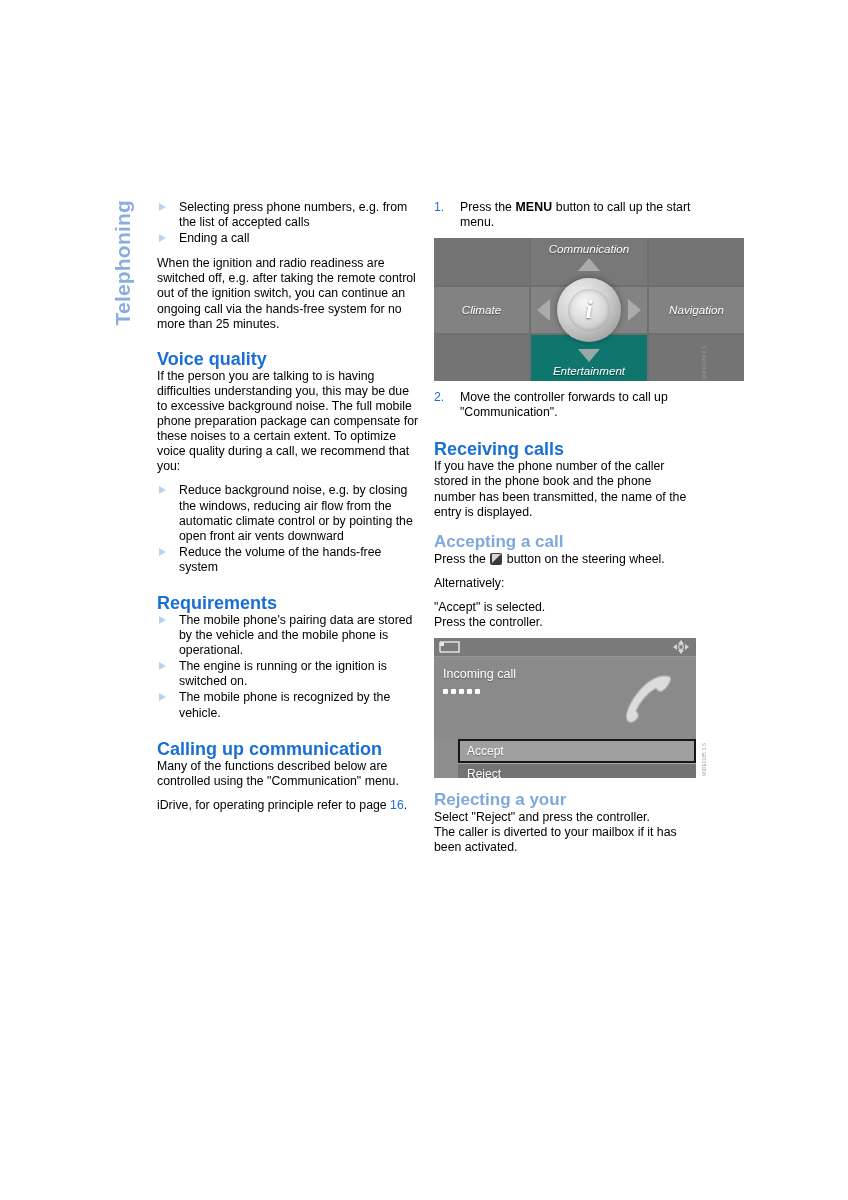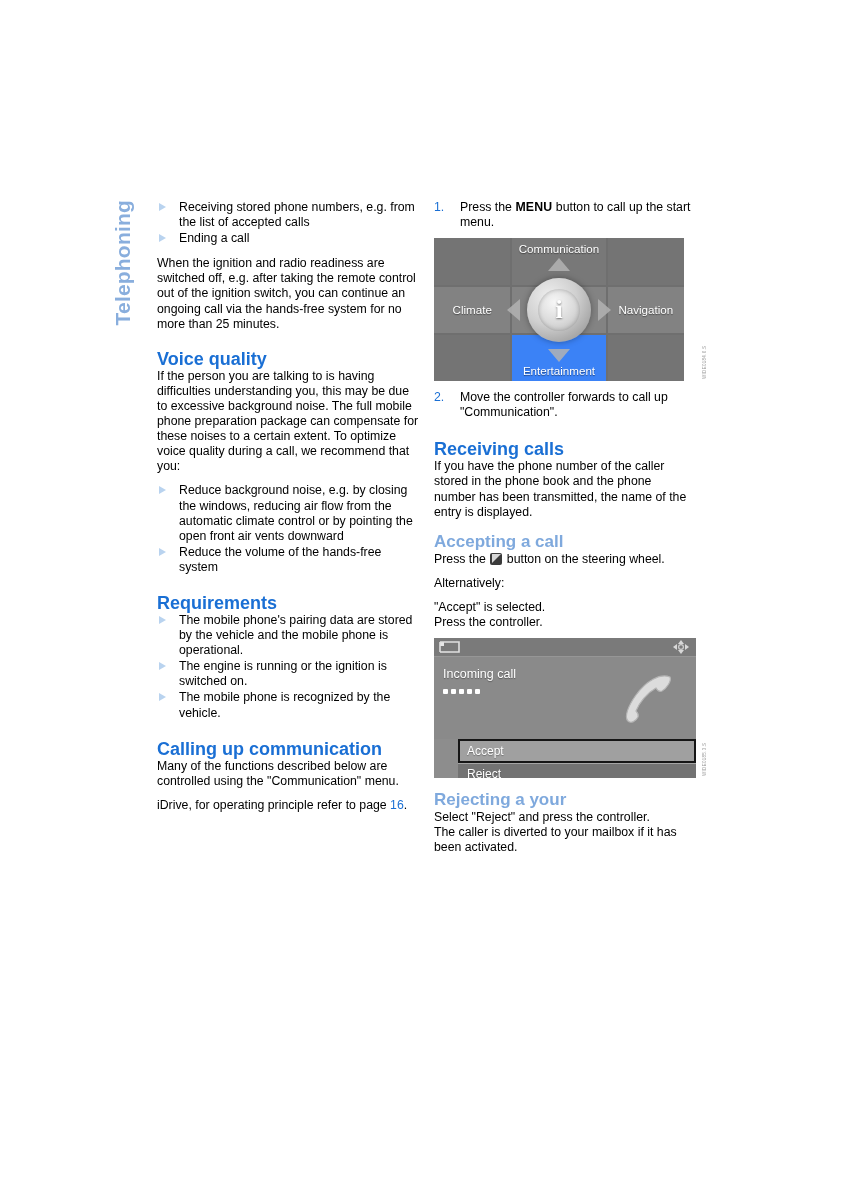--- a/index.html
+++ b/index.html
@@ -141,41 +141,42 @@
     color: #9a9a9a;
     writing-mode: vertical-rl;
     transform: rotate(180deg);
     letter-spacing: 0.3px;
     overflow: hidden;
     line-height: 10px;
   }
 
   .idrive {
     position: relative;
-    width: 250px;
+    width: 310px;
     height: 143px;
     background: #6f6f6f;
     display: grid;
     grid-template-columns: 1fr 1.22fr 1fr;
     grid-template-rows: 1fr 1fr 1fr;
     gap: 2px;
     overflow: hidden;
+    font-style: italic;
   }
   .idrive .cell {
     background: #7b7b7b;
     display: flex;
     align-items: center;
     justify-content: center;
     color: #ffffff;
     font-size: 11.6px;
     text-shadow: 0 1px 1px rgba(0,0,0,0.45);
   }
   .idrive .cell.c-top    { background: #787878; align-items: flex-start; padding-top: 4px; }
   .idrive .cell.c-mid    { background: #828282; }
-  .idrive .cell.c-bottom { background: #3b82f6; align-items: flex-end; padding-bottom: 4px; }
+  .idrive .cell.c-bottom { background: #0f766e; align-items: flex-end; padding-bottom: 4px; }
   .idrive .cell.blank    { background: #747474; }
   .idrive .cell.center   { background: #838383; }
 
   
   .knob-wrap {
     position: absolute;
     left: 50%;
     top: 50%;
     transform: translate(-50%, -50%);
     width: 108px;
@@ -365,21 +366,21 @@
 
   <div class="chapter-tab">
     <span>Telephoning</span>
   </div>
 
   <div class="col col-left">
 
     <ul class="tri">
       <li>
         <span class="tri-mark"></span>
-        <span>Receiving stored phone numbers, e.g. from the list of accepted calls</span>
+        <span>Selecting press phone numbers, e.g. from the list of accepted calls</span>
       </li>
       <li>
         <span class="tri-mark"></span>
         <span>Ending a call</span>
       </li>
     </ul>
 
     <div class="gap-sm"></div>
 
     <div class="para">When the ignition and radio readiness are switched off, e.g. after taking the remote control out of the ignition switch, you can continue an ongoing call via the hands-free system for no more than 25 minutes.</div>

